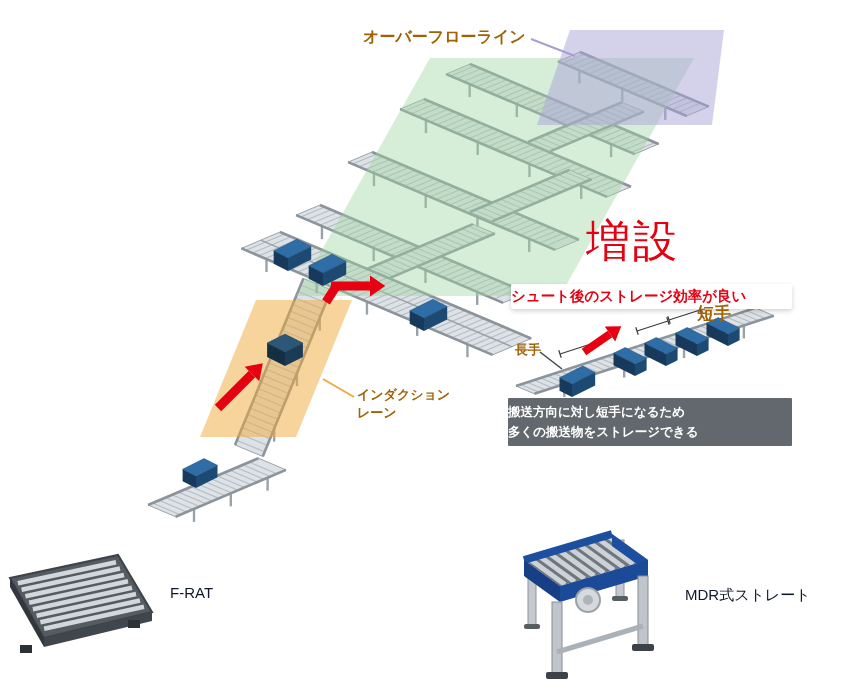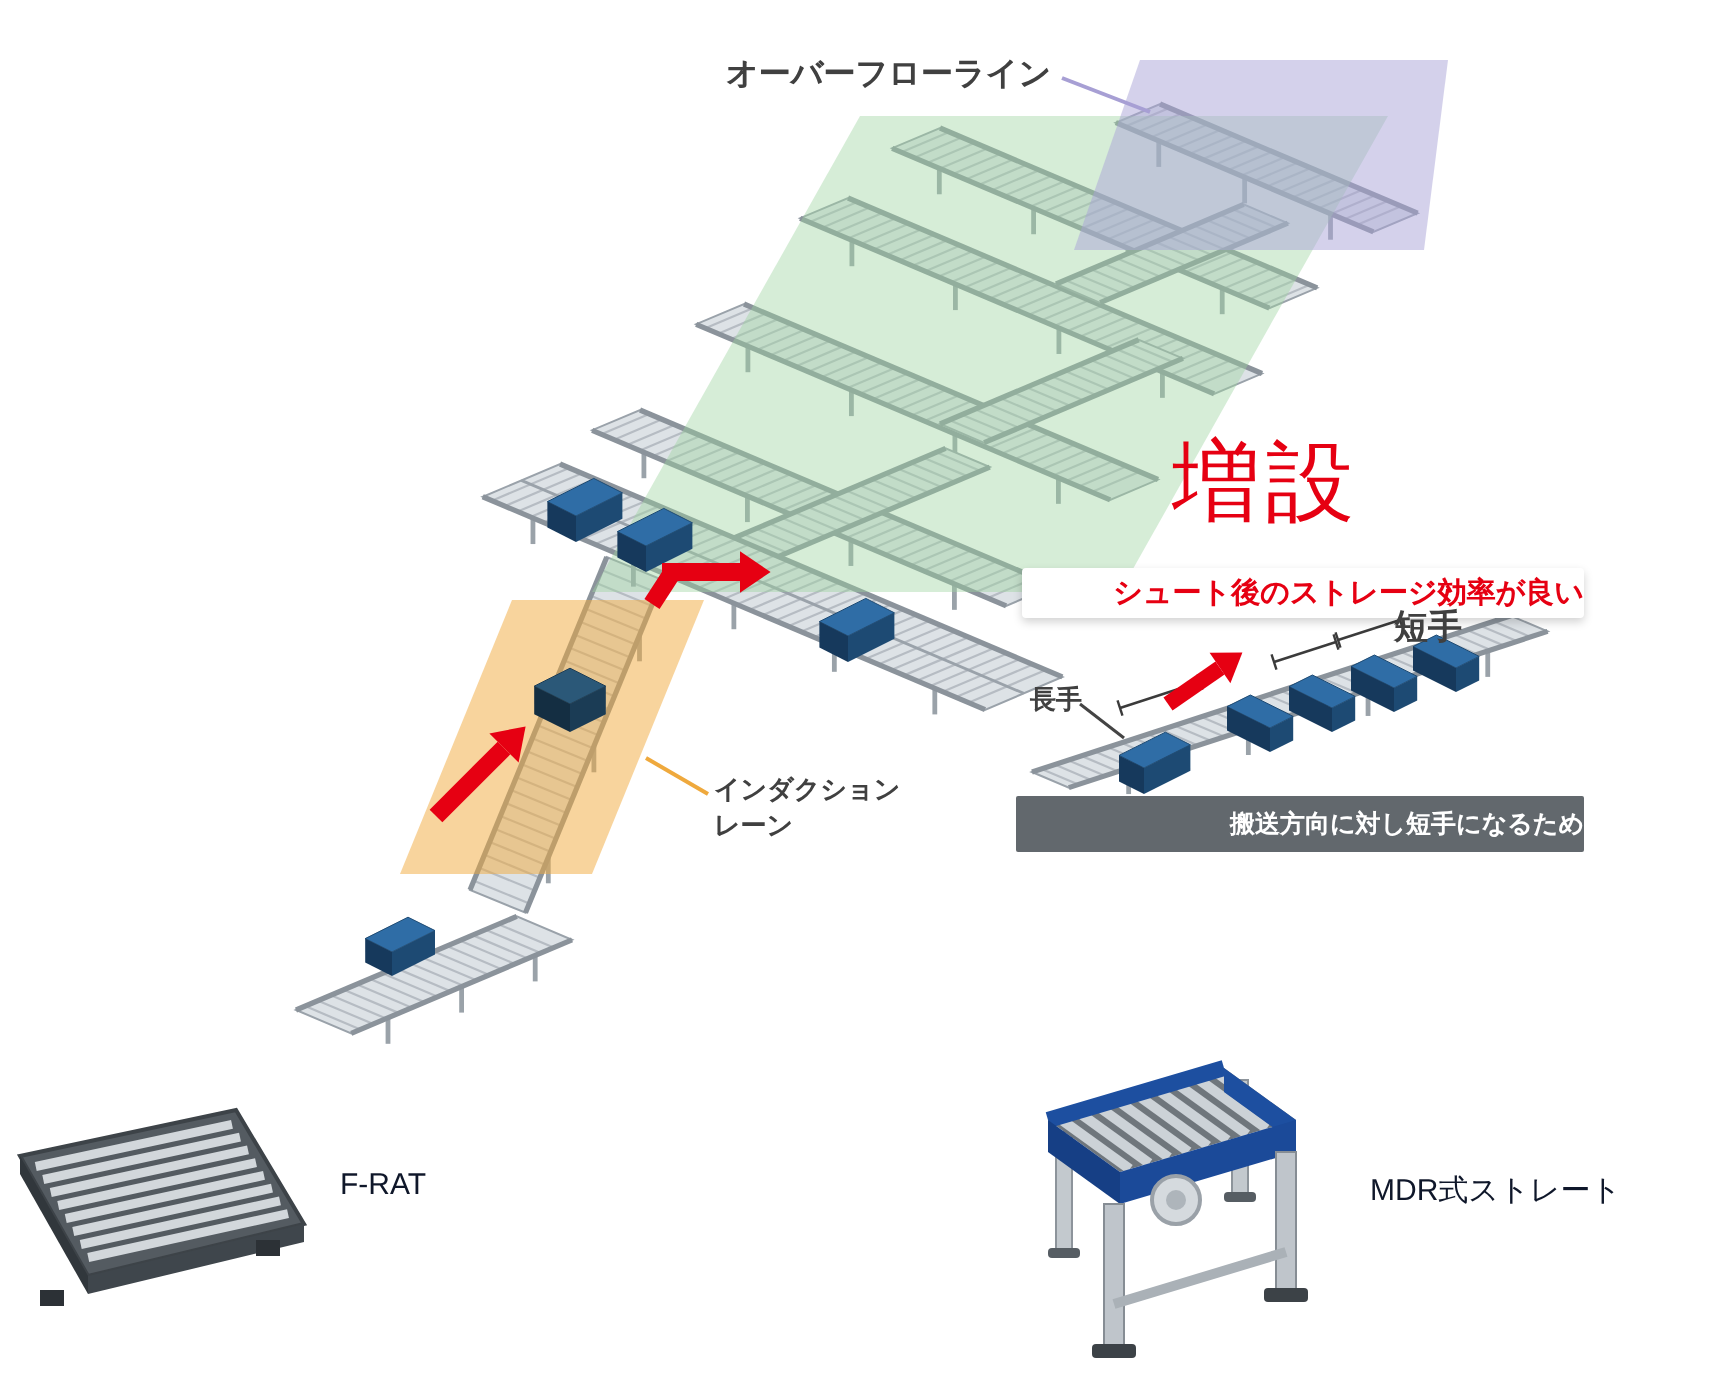--- a/index.html
+++ b/index.html
@@ -1,29 +1,29 @@
 <!DOCTYPE html>
 <html><head>
 <meta charset="utf-8">
 <style>
   *{margin:0;padding:0;box-sizing:border-box}
   html,body{width:856px;height:697px;background:#ffffff;overflow:hidden;
     font-family:"Liberation Sans","DejaVu Sans",sans-serif;}
   .stage{position:absolute;left:0;top:0;width:856px;height:697px;background:#fff}
   #scene{position:absolute;left:0;top:0}
-  .lbl{position:absolute;color:#404040;font-weight:700;white-space:nowrap}
+  .lbl{position:absolute;color:#a16207;font-weight:700;white-space:nowrap}
   .overflow-label{left:363px;top:27px;font-size:16px}
   .expansion-label{left:586px;top:212px;font-size:44px;font-weight:400;color:#e60012;letter-spacing:3px}
   .induction-label{left:357px;top:386px;font-size:13px;line-height:1.4}
-  .inset-title{left:511px;top:284px;width:281px;text-align:right;font-size:14.5px;color:#e60012;
+  .inset-title{left:511px;top:284px;width:281px;text-align:left;font-size:14.5px;color:#e60012;
     background:#fff;padding:3px 0;box-shadow:0 2px 5px rgba(0,0,0,.18);border-radius:2px}
   .nagate-label{left:515px;top:341px;font-size:13px}
   .tante-label{left:697px;top:302px;font-size:17px}
   .inset-caption{left:508px;top:398px;width:284px;background:#62686d;color:#ffffff;font-weight:700;
-    font-size:12.5px;text-align:right;line-height:1.6;padding:4px 0;border-radius:1px}
+    font-size:12.5px;text-align:left;line-height:1.6;padding:4px 0;border-radius:1px}
   .product-text{position:absolute;color:#0f172a;font-size:15px;font-weight:400;white-space:nowrap}
   .frat-name{left:170px;top:584px}
   .frat-sub{left:170px;top:616px;font-size:14px}
   .mdr-1{left:685px;top:586px}
   .mdr-2{left:685px;top:620px}
 </style>
 </head>
 <body>
 
 <div class="stage">
@@ -575,19 +575,20 @@
   </div>
 
   <div class="lbl inset-title">シュート後のストレージ効率が良い</div>
 
   <div class="lbl nagate-label">長手</div>
 
   <div class="lbl tante-label">短手</div>
 
   <div class="lbl inset-caption">
     <div>搬送方向に対し短手になるため</div>
+    <div>多くの搬送物をストレージできる</div>
   </div>
 
   <div class="product-text frat-name">F-RAT</div>
 
   <div class="product-text mdr-1">MDR式ストレート</div>
 
 </div>
 
 </body></html>

